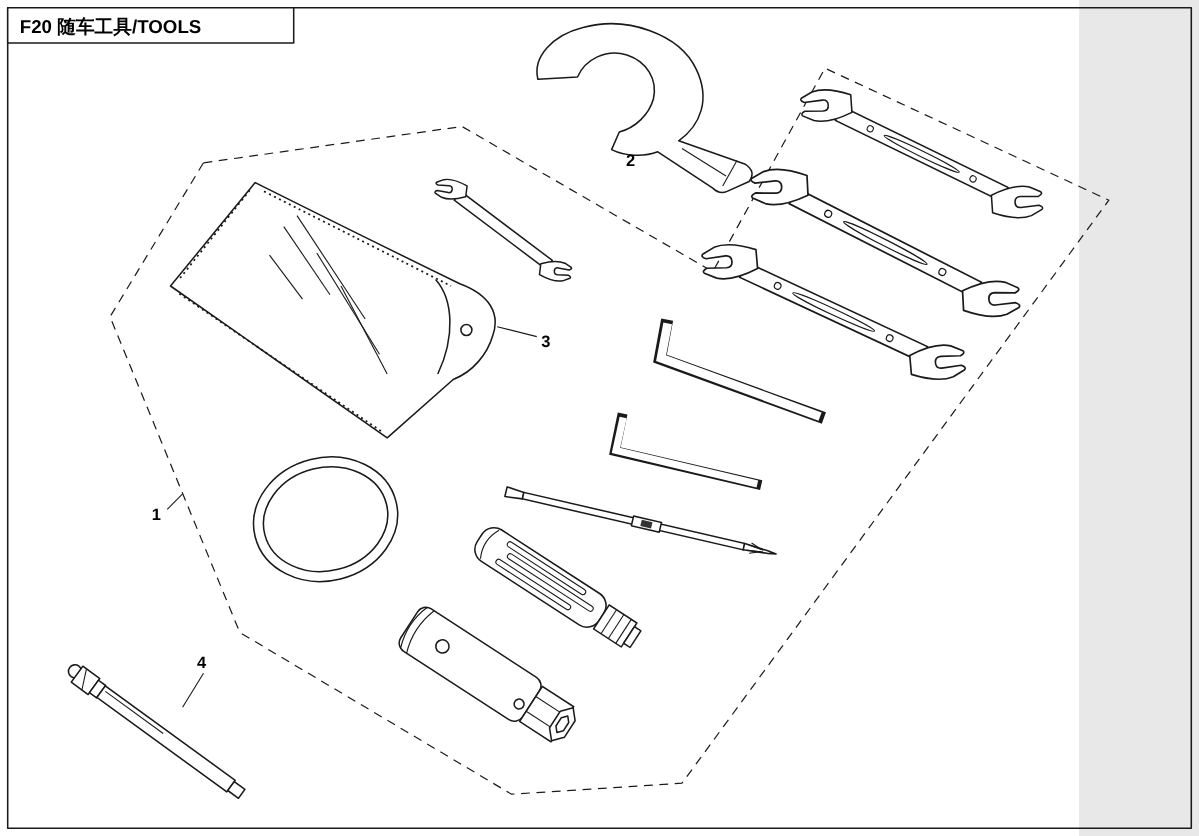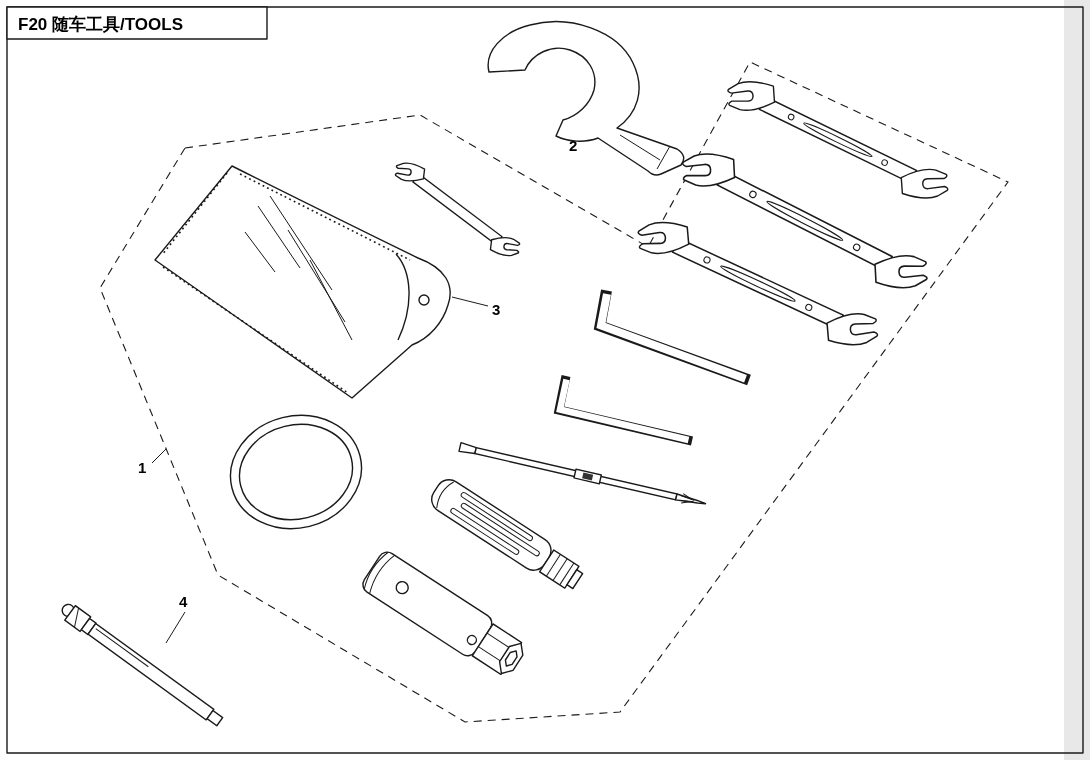--- a/index.html
+++ b/index.html
@@ -1,17 +1,17 @@
 <!DOCTYPE html>
 <html><head>
 <meta charset="utf-8">
 <style>
   html,body { margin:0; padding:0; background:#e8e8e8; }
   .page {
-    width:1064px; height:760px; background:#fff; position:relative;
+    width:981px; height:760px; background:#fff; position:relative;
     font-family:"Liberation Sans","DejaVu Sans",sans-serif;
   }
   svg { display:block; }
   .ln   { fill:none; stroke:#1a1a1a; stroke-width:1.4; stroke-linejoin:round; }
   .wh   { fill:#ffffff; stroke:#1a1a1a; stroke-width:1.4; stroke-linejoin:round; }
   .wh2  { fill:#ffffff; stroke:#1a1a1a; stroke-width:2.2; stroke-linejoin:round; }
   .thin { fill:none; stroke:#1a1a1a; stroke-width:1; }
   .dash { fill:none; stroke:#1a1a1a; stroke-width:1.1; stroke-dasharray:8 6; }
   .stitch { fill:none; stroke:#1a1a1a; stroke-width:1.6; stroke-dasharray:1.8 3.2; }
   .blackbar { fill:#333; stroke:none; }

